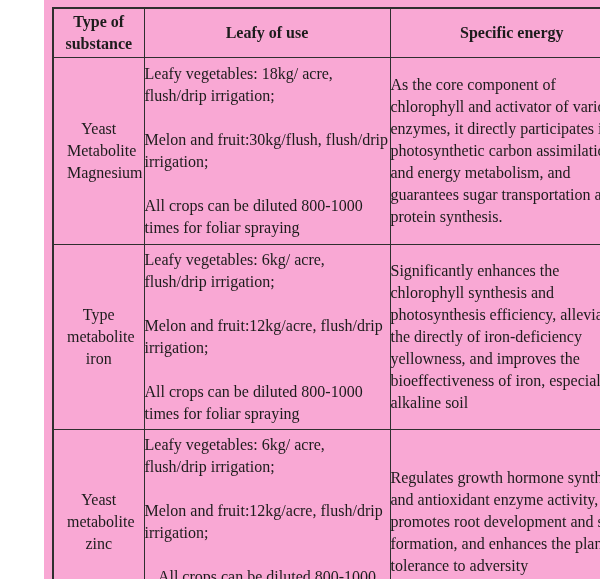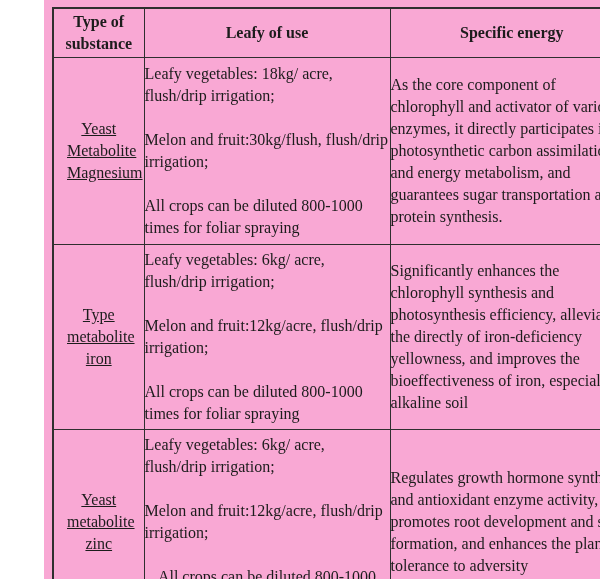--- a/index.html
+++ b/index.html
@@ -44,21 +44,20 @@
   tr.row-zinc      { height: 166px; }
 
   th {
     font-weight: bold;
     text-align: center;
     padding: 2px 4px;
   }
   td.cell-substance {
     text-align: center;
     padding: 2px 13px;
-    text-decoration: underline;
   }
   td.cell-method p {
     margin: 0 0 22px 0;
     text-align: left;
   }
   td.cell-method p:last-child { margin-bottom: 0; }
   td.cell-method p.p-center { text-align: center; }
   td.cell-effect p {
     margin: 0;
     text-align: left;

